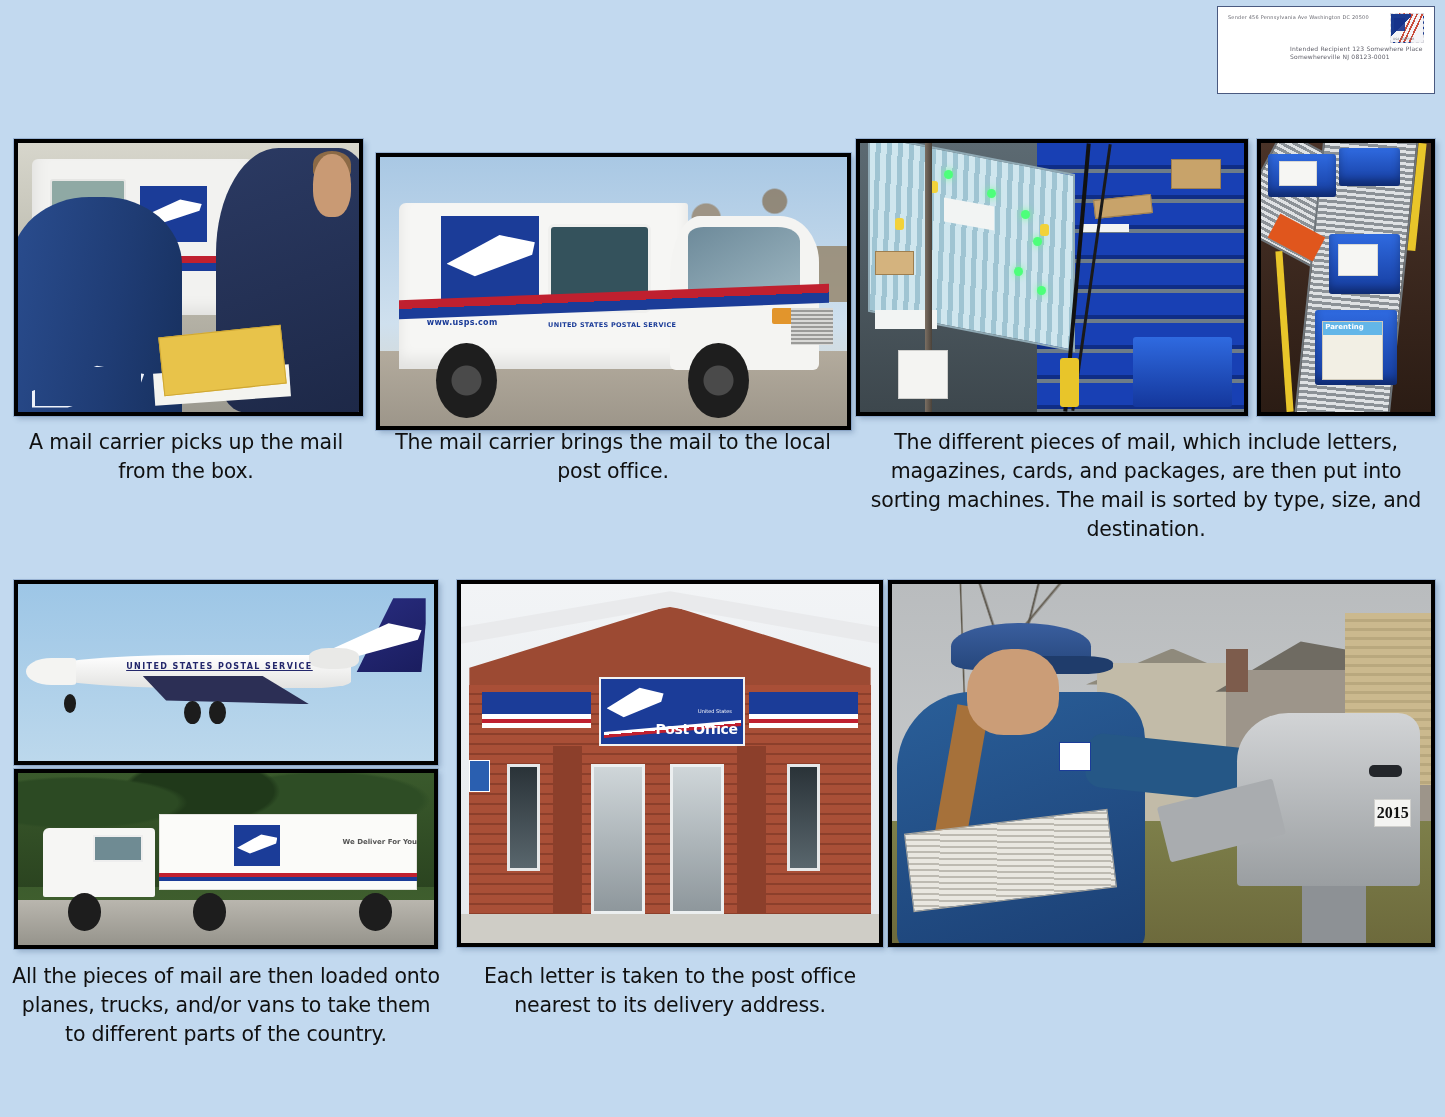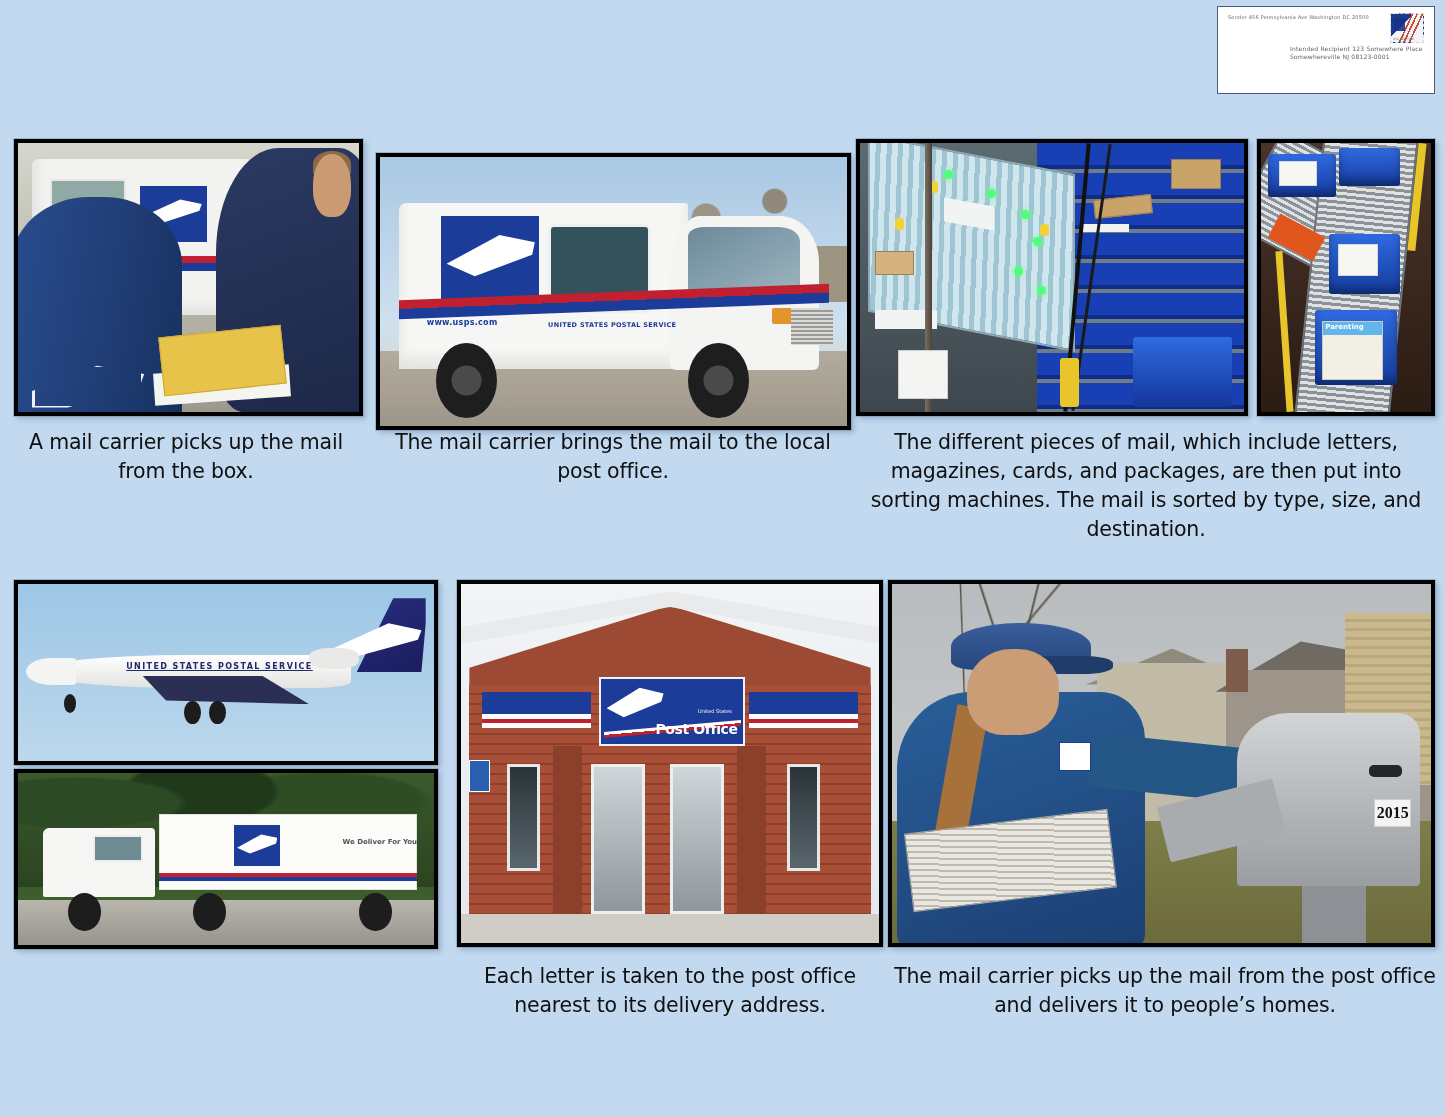--- a/index.html
+++ b/index.html
@@ -555,16 +555,16 @@
       <div class="s8-mail"></div>
       <div class="s8-post"></div>
       <div class="s8-mbox">
         <div class="s8-mbox-handle"></div>
         <div class="s8-mbox-num">2015</div>
       </div>
       <div class="s8-mbox-door"></div>
     </div>
   </div>
 
+  <div class="caption" style="left:10px; top:962px; width:432px;">All the pieces of mail are then loaded onto planes, trucks, and/or vans to take them to different parts of the country.</div>
   <div class="caption" style="left:450px; top:962px; width:440px;">Each letter is taken to the post office nearest to its delivery address.</div>
-  <div class="caption" style="left:894px; top:962px; width:542px;">The mail carrier picks up the mail from the post office and delivers it to people’s homes.</div>
 
 </div>
 
 </body></html>

